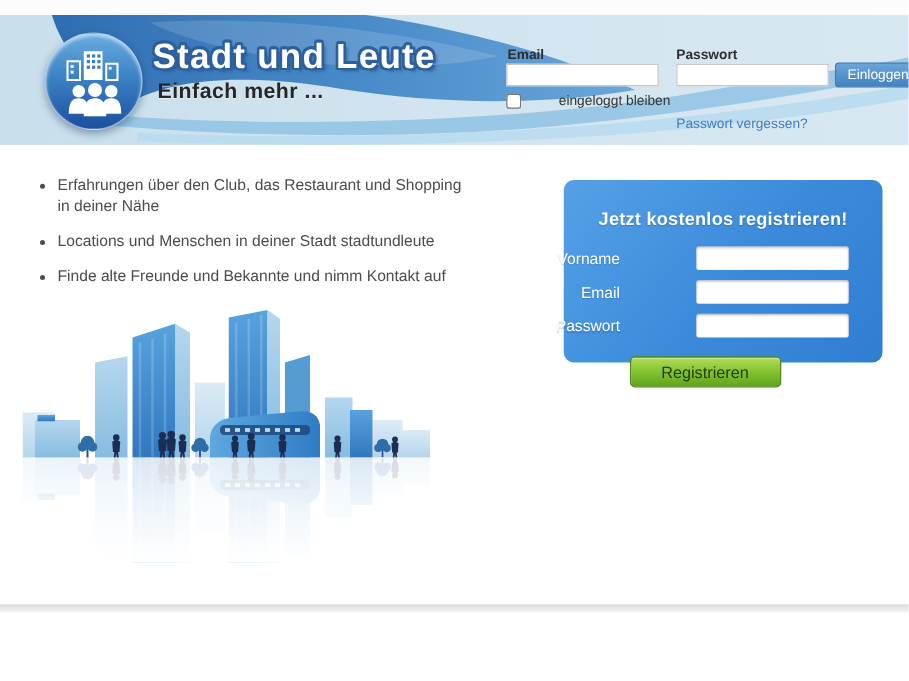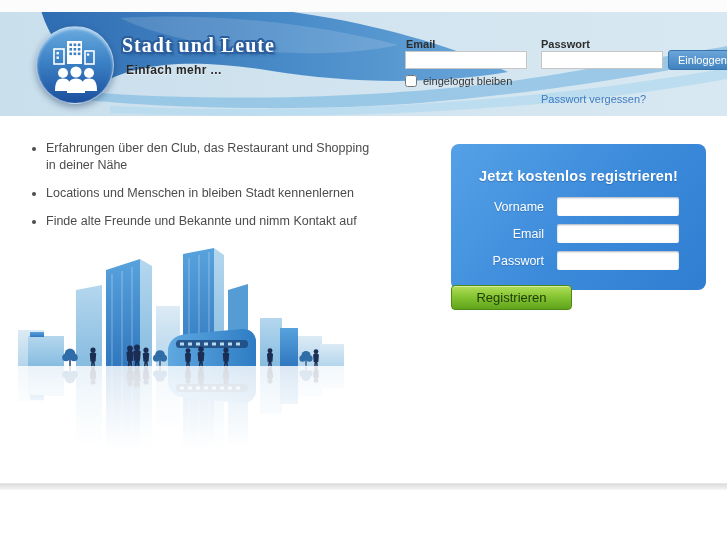--- a/index.html
+++ b/index.html
@@ -24,49 +24,49 @@
     position:absolute; left:36px; top:14px; width:78px; height:78px;
     border-radius:50%;
     background:linear-gradient(180deg,#6aabdf 0%,#3c82c6 45%,#1b4f9d 100%);
     box-shadow:0 3px 7px rgba(10,40,80,.40), inset 0 2px 3px rgba(255,255,255,.55);
     border:1px solid rgba(255,255,255,.55);
   }
   .logo-badge svg { position:absolute; left:0; top:0; }
 
   .brand-block { position:absolute; left:122px; top:18px; }
   .brand-title {
-    font-family:Liberation Serif, serif; font-weight:bold; font-size:20px;
+    font-family:Liberation Sans, sans-serif; font-weight:bold; font-size:28px;
     color:#ffffff; letter-spacing:1px; line-height:30px;
     text-shadow:
       -2px -1px 0 #2c5f9e, 2px -1px 0 #2c5f9e, -2px 2px 0 #2c5f9e, 2px 2px 0 #2c5f9e,
       -1px -2px 0 #2c5f9e, 1px -2px 0 #2c5f9e, 0 2px 0 #2c5f9e, 0 -2px 0 #2c5f9e,
       3px 3px 3px rgba(20,60,110,.55);
   }
   .brand-tagline {
-    margin:3px 0 0 4px; font-size:12px; font-weight:bold; color:#262626;
+    margin:3px 0 0 4px; font-size:17px; font-weight:bold; color:#262626;
     text-shadow:0 1px 0 rgba(255,255,255,.5); letter-spacing:.4px;
   }
 
   
   .login-form { position:absolute; left:405px; top:26px; width:315px; height:62px; }
   .login-form .fld-label {
     position:absolute; top:0; font-size:11px; font-weight:bold; color:#2e2e2e;
   }
   .lbl-email { left:1px; } .lbl-pass { left:136px; }
   .login-input {
     position:absolute; top:13px; width:122px; height:18px;
     border:1px solid #c6c6c6; background:#fff; font-size:11px; padding:1px 4px;
   }
   .inp-email { left:0; } .inp-pass { left:136px; }
   .login-btn {
     position:absolute; left:263px; top:12px; height:20px; padding:0 9px;
     background:linear-gradient(#6ba5d9,#4183c0); border:1px solid #3a76ad;
     border-radius:3px; color:#fff; font-size:11px; cursor:pointer;
   }
-  .remember-row { position:absolute; left:0; top:37px; display:flex; align-items:center; }
+  .remember-row { position:absolute; left:0; top:37px; display:flex; align-items:center;gap:24px; }
   .remember-row input { width:12px; height:12px; margin:0 6px 0 0; }
   .remember-row span { font-size:11px; color:#333; }
   .forgot-link {
     position:absolute; left:136px; top:55px; font-size:11px;
     color:#3f7cc0; text-decoration:none;
   }
 
   
   .main { position:relative; height:367px; background:#fff; }
   .benefits {
@@ -82,27 +82,27 @@
     position:absolute; left:451px; top:28px; width:255px; height:146px;
     border-radius:8px;
     background:linear-gradient(130deg,#55a1e7 0%,#3b8ada 55%,#2f7ed2 100%);
   }
   .reg-heading {
     padding-top:24px; text-align:center; color:#fff; font-weight:bold;
     font-size:14.5px; letter-spacing:.2px; text-shadow:0 1px 1px rgba(0,40,90,.3);
   }
   .reg-form { margin-top:13px; }
   .reg-row { display:flex; align-items:center; justify-content:flex-end;
-    padding-right:27px; margin-bottom:8px; }
+    padding-right:27px; margin-bottom:8px;gap:48px; }
   .reg-row label { color:#fff; font-size:12.5px; margin-right:13px;
     text-shadow:0 1px 1px rgba(0,40,90,.25); }
   .reg-input { width:122px; height:19px; border:none; border-radius:2px;
     background:#fff; font-size:12px; padding:1px 5px;
     box-shadow:inset 0 1px 2px rgba(0,30,70,.35); }
-  .reg-submit-row { display:flex; justify-content:flex-start;
+  .reg-submit-row { display:flex; justify-content:center;
     padding-right:29px; margin-top:15px; }
   .reg-submit {
     width:121px; padding:4px 0; font-size:13px; color:#213d09; cursor:pointer;
     background:linear-gradient(#b2dd59,#86c633 45%,#60a41c);
     border:1px solid #4e8a15; border-radius:4px;
     box-shadow:inset 0 1px 0 rgba(255,255,255,.45);
   }
 
   
   .footer-divider { height:7px; background:linear-gradient(#dcdcdc,#f6f6f6);
@@ -190,21 +190,21 @@
         <span>eingeloggt bleiben</span>
       </label>
       <a href="#" class="forgot-link">Passwort vergessen?</a>
     </div>
   </div>
 
   <div class="main">
 
     <ul class="benefits">
       <li>Erfahrungen über den Club, das Restaurant und Shopping in deiner Nähe</li>
-      <li>Locations und Menschen in bleiben Stadt kennenlernen</li>
+      <li>Locations und Menschen in deiner Stadt stadtundleute</li>
       <li>Finde alte Freunde und Bekannte und nimm Kontakt auf</li>
     </ul>
 
     <svg class="city-art" viewBox="0 0 332 206">
       <defs>
         <linearGradient id="gMain" x1="0" y1="0" x2="1" y2="0">
           <stop offset="0" stop-color="#5fa8e0"></stop>
             <stop offset="1" stop-color="#2e7cc4"></stop>
         </linearGradient>
         <linearGradient id="gMainV" x1="0" y1="0" x2="0" y2="1">

